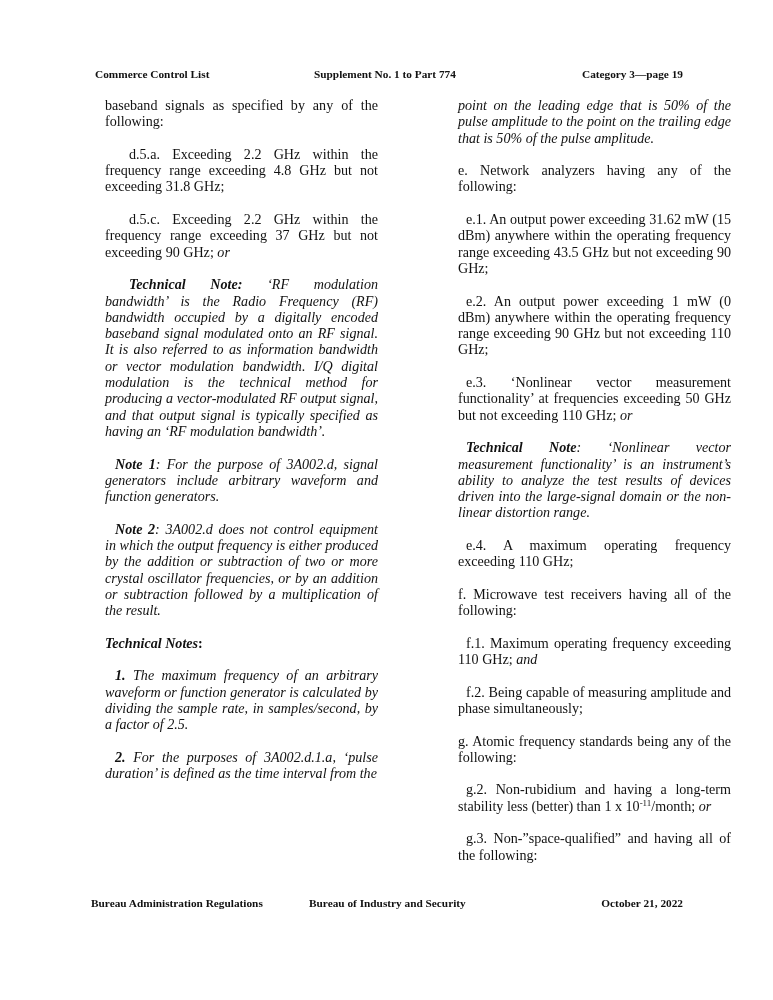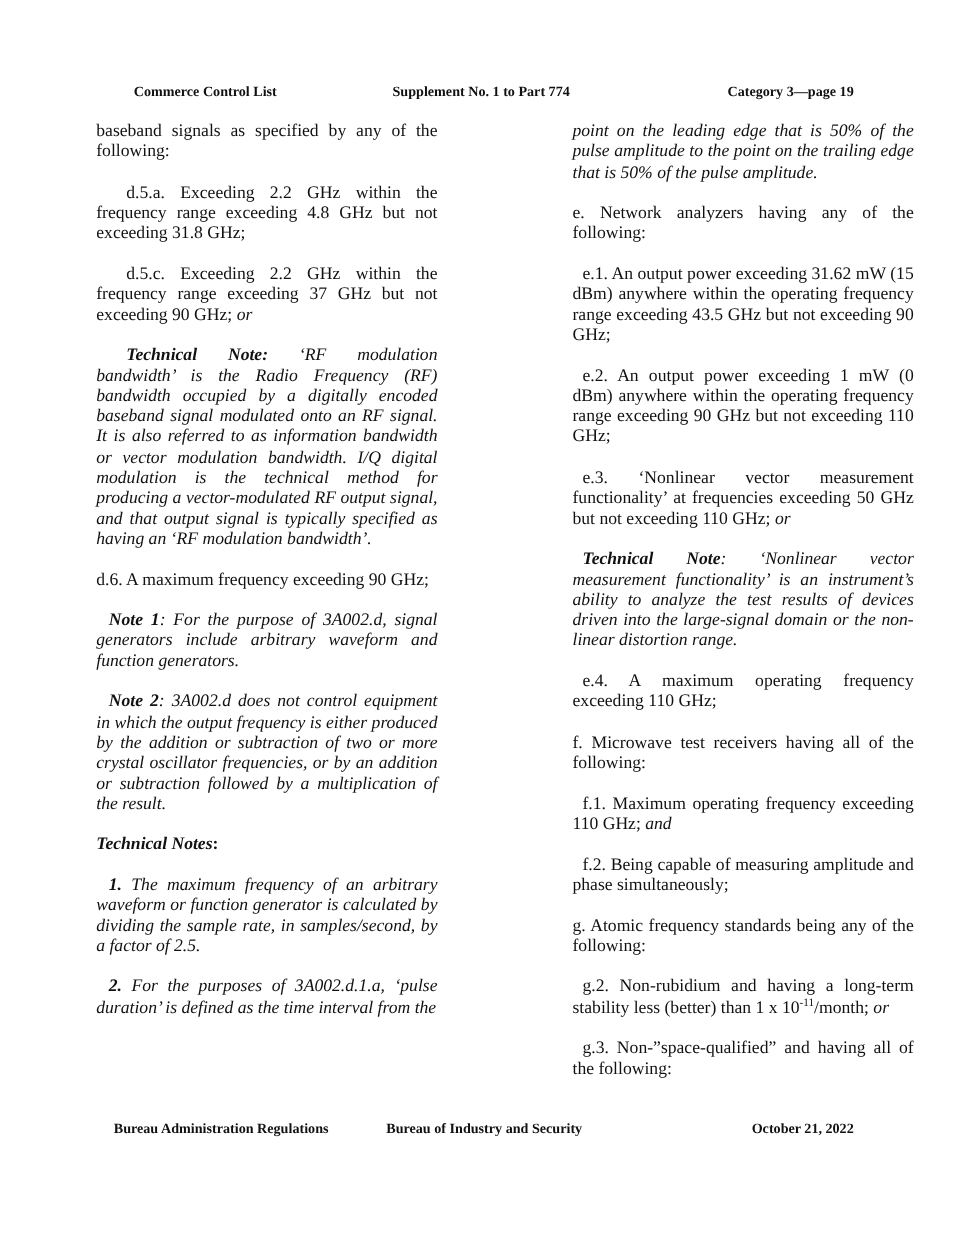--- a/index.html
+++ b/index.html
@@ -3,45 +3,44 @@
 <meta charset="utf-8">
 <style>
   html, body { margin: 0; padding: 0; background: #ffffff; }
   body { width: 773px; height: 1000px; position: relative; overflow: hidden;
          font-family: "Liberation Serif", serif; color: #111; }
   .hdr, .ftr { position: absolute; left: 91px; width: 592px; font-weight: bold; font-size: 11.3px; }
   .hdr { top: 68px; }
   .ftr { top: 897px; }
   .hdr span, .ftr span { position: absolute; white-space: nowrap; }
   .col { position: absolute; top: 97px; width: 273px; font-size: 14.1px; line-height: 16.3px; }
-  .col.left { left: 77px; }
+  .col.left { left: 105px; }
   .col.right { left: 410px; margin-left: 48px; }
   p { margin: 0 0 16.3px 0; text-align: justify; text-align-last: left; }
   p.ind { text-indent: 24px; }
   p.ind2 { text-indent: 10px; }
   p.ind3 { text-indent: 8px; }
   i { font-style: italic; }
   b { font-weight: bold; }
   sup { font-size: 9px; line-height: 0; vertical-align: 5px; }
 </style>
 </head>
 <body>
 
 <div class="hdr">
-  <span style="left:16px">Commerce Control List</span>
+  <span style="left:4px">Commerce Control List</span>
   <span style="left:223px">Supplement No. 1 to Part 774</span>
   <span style="right:0">Category 3—page 19</span>
 </div>
 
 <div class="col left">
   <p>baseband signals as specified by any of the following:</p>
   <p class="ind"><span>d.5.a. Exceeding 2.2 GHz within the frequency range exceeding 4.8 GHz but not exceeding 31.8 GHz;</span></p>
   <p class="ind"><span>d.5.c. Exceeding 2.2 GHz within the frequency range exceeding 37 GHz but not exceeding 90 GHz;</span> <i>or</i></p>
   <p class="ind"><i><b>Technical Note:</b> <span>‘RF modulation bandwidth’ is the Radio Frequency (RF) bandwidth occupied by a digitally encoded baseband signal modulated onto an RF signal.  It is also referred to as information bandwidth or vector modulation bandwidth.  I/Q digital modulation is the technical method for producing a vector-modulated RF output signal, and that output signal is typically specified as having an ‘RF modulation bandwidth’.</span></i></p>
-  <p>d.6.  A maximum frequency exceeding 90 GHz;</p>
   <p class="ind2"><i><b>Note 1</b><span>: For the purpose of 3A002.d, signal generators include arbitrary waveform and function generators.</span></i></p>
   <p class="ind2"><i><b>Note 2</b><span>: 3A002.d does not control equipment in which the output frequency is either produced by the addition or subtraction of two or more crystal oscillator frequencies, or by an addition or subtraction followed by a multiplication of the result.</span></i></p>
   <p><i><b>Technical Notes</b></i><b>:</b></p>
   <p class="ind2"><i><b>1.</b><span> The maximum frequency of an arbitrary waveform or function generator is calculated by dividing the sample rate, in samples/second, by a factor of 2.5.</span></i></p>
   <p class="ind2"><i><b>2.</b><span> For the purposes of 3A002.d.1.a, ‘pulse duration’ is defined as the time interval from the</span></i></p>
 </div>
 
 <div class="col right">
   <p><i>point on the leading edge that is 50% of the pulse amplitude to the point on the trailing edge that is 50% of the pulse amplitude.</i></p>
   <p>e. Network analyzers having any of the following:</p>

